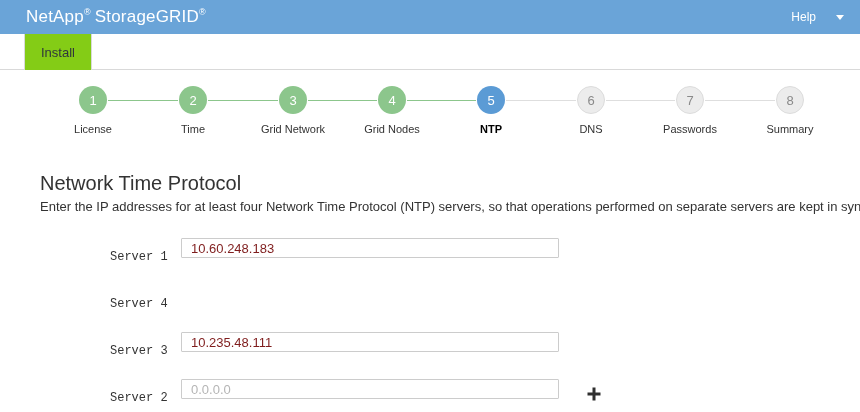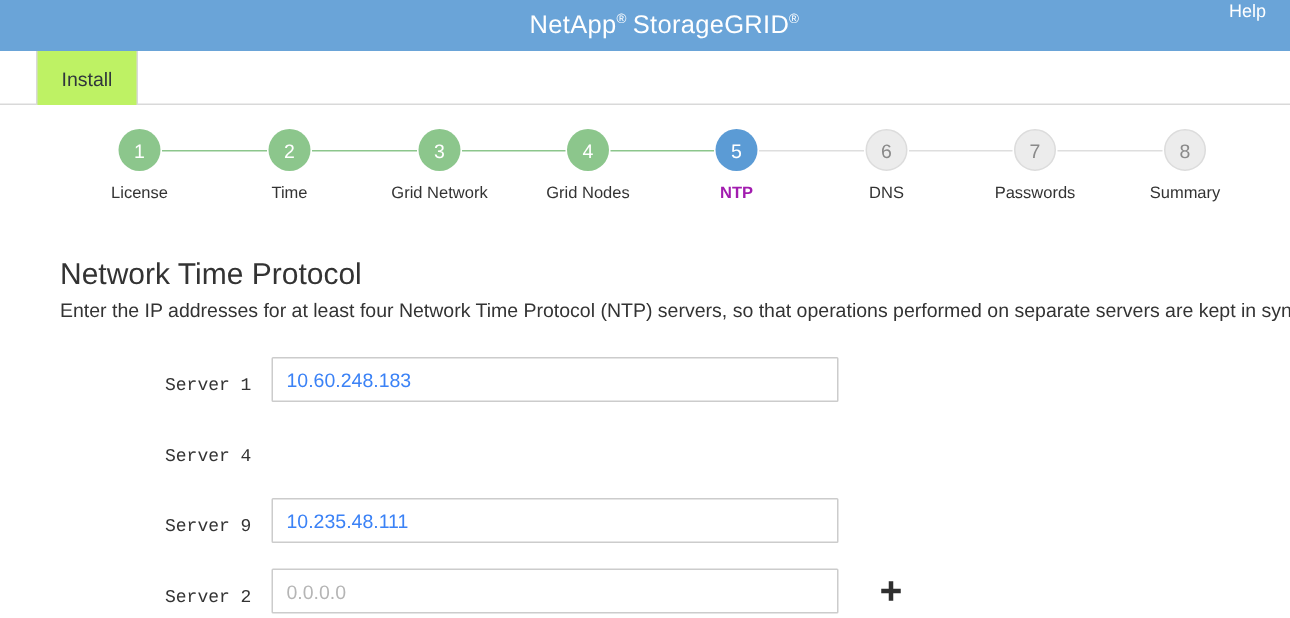--- a/index.html
+++ b/index.html
@@ -9,42 +9,41 @@
     background: #ffffff;
     font-family: "Liberation Sans", sans-serif;
     overflow: hidden;
   }
 
   
   .banner {
     position: absolute; left: 0; top: 0;
     width: 860px; height: 34px;
     background: #6aa4d8;
-    display: flex; align-items: center; justify-content: center;
+    display: flex; align-items: center;
   }
   .brand {
     margin-left: 26px;
     color: #ffffff;
     font-size: 17px;
     letter-spacing: .2px;
     white-space: nowrap;
   }
   .brand .reg {
     font-size: 9px;
     vertical-align: super;
     line-height: 0;
   }
   .brand .sg { margin-left: 4px; }
   .help-menu {
     position: absolute; right: 16px; top: 0;
     height: 34px;
     display: flex; align-items: center; gap: 20px;
     color: #ffffff; font-size: 12px;
     cursor: pointer;
-    flex-direction: column;
   }
   .caret-down {
     width: 0; height: 0;
     border-left: 4px solid transparent;
     border-right: 4px solid transparent;
     border-top: 5px solid #ffffff;
     display: inline-block;
   }
 
   
@@ -52,21 +51,21 @@
     position: absolute; left: 0; top: 34px;
     width: 860px; height: 36px;
     background: #ffffff;
     border-bottom: 1px solid #d9d9d9;
   }
   .tab {
     position: absolute; left: 24px; top: 0;
     height: 36px; min-width: 64px;
     padding: 0 16px;
     display: flex; align-items: center; justify-content: center;
-    background: #bef264;
+    background: #84cc16;
     border-left: 1px solid #d9d9d9;
     border-right: 1px solid #d9d9d9;
     color: #30363c;
     font-size: 13px;
     cursor: pointer;
   }
 
   
   .wizard {
     position: absolute; left: 0; top: 86px;
@@ -86,21 +85,21 @@
   }
   .bubble.done   { background: #8cc68c; }
   .bubble.active { background: #5b9bd5; }
   .bubble.todo   { background: #ececec; color: #8a8a8a; border: 1px solid #dcdcdc; }
   .steplabel {
     margin-top: 9px;
     font-size: 11px;
     color: #333333;
     white-space: nowrap;
   }
-  .steplabel.current { font-weight: bold; color: #a21caf; }
+  .steplabel.current { font-weight: bold; color: #000000; }
   .connector {
     position: absolute; top: 14px;
     height: 1px; z-index: 1;
   }
   .connector.done { background: #8cc68c; }
   .connector.todo { background: #dedede; }
 
   
   .section-title {
     position: absolute; left: 40px; top: 172px;
@@ -118,27 +117,27 @@
     height: 47px;
   }
   .row-label {
     position: absolute; left: 110px; top: 12px;
     width: 60px;
     text-align: left;
     font-size: 12px; color: #333333; font-family: Liberation Mono, monospace;
   }
   .row-input {
     position: absolute; left: 181px; top: 0;
-    width: 378px; height: 30px;
+    width: 378px; height: 20px;
     border: 1px solid #cccccc;
     background: #ffffff;
     padding: 0 9px;
     font-family: "Liberation Sans", sans-serif;
     font-size: 13px;
-    color: #3b82f6;
+    color: #7f1d1d;
     border-radius: 1px;
     outline: none;
   }
   .row-input::placeholder { color: #b5b5b5; }
   .add-btn {
     position: absolute; left: 584px; top: 5px;
     width: 20px; height: 20px;
     display: flex; align-items: center; justify-content: center;
     cursor: pointer;
     background: transparent; border: none; padding: 0;
@@ -210,21 +209,21 @@
 
 <div class="form" id="form">
     <div class="row">
       <div class="row-label">Server 1</div>
       <input type="text" class="row-input" placeholder="0.0.0.0" value="10.60.248.183" style="">
     </div>
     <div class="row">
       <div class="row-label">Server 4</div>
     </div>
     <div class="row">
-      <div class="row-label">Server 9</div>
+      <div class="row-label">Server 3</div>
       <input type="text" class="row-input" placeholder="0.0.0.0" value="10.235.48.111" style="">
     </div>
     <div class="row">
       <div class="row-label">Server 2</div>
       <input type="text" class="row-input" placeholder="0.0.0.0" value="" style="">
       <button class="add-btn">
         <svg width="14" height="14" viewBox="0 0 14 14">
           <rect x="5.5" y="0.5" width="3" height="13" fill="#2f2f2f"></rect>
           <rect x="0.5" y="5.5" width="13" height="3" fill="#2f2f2f"></rect>
         </svg>

